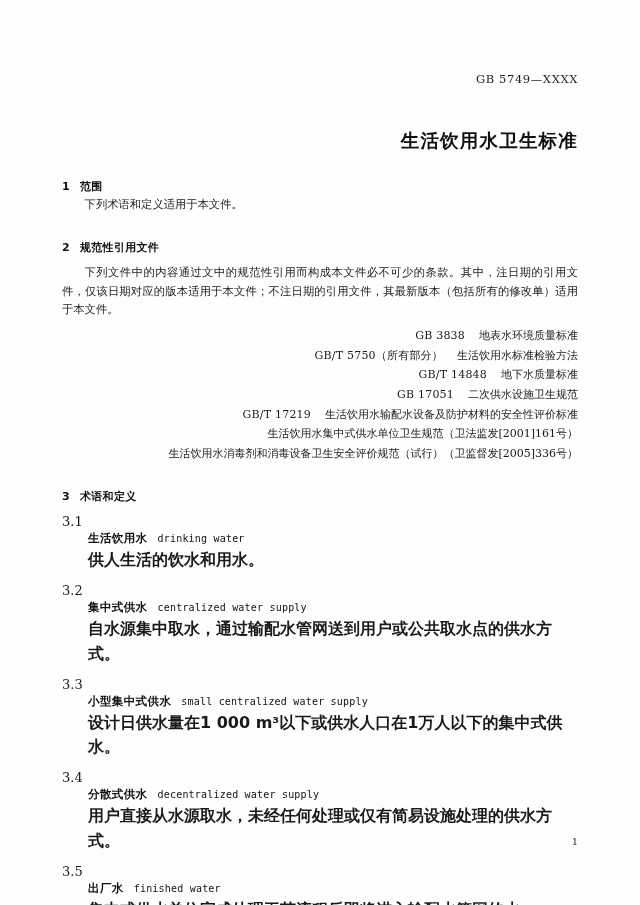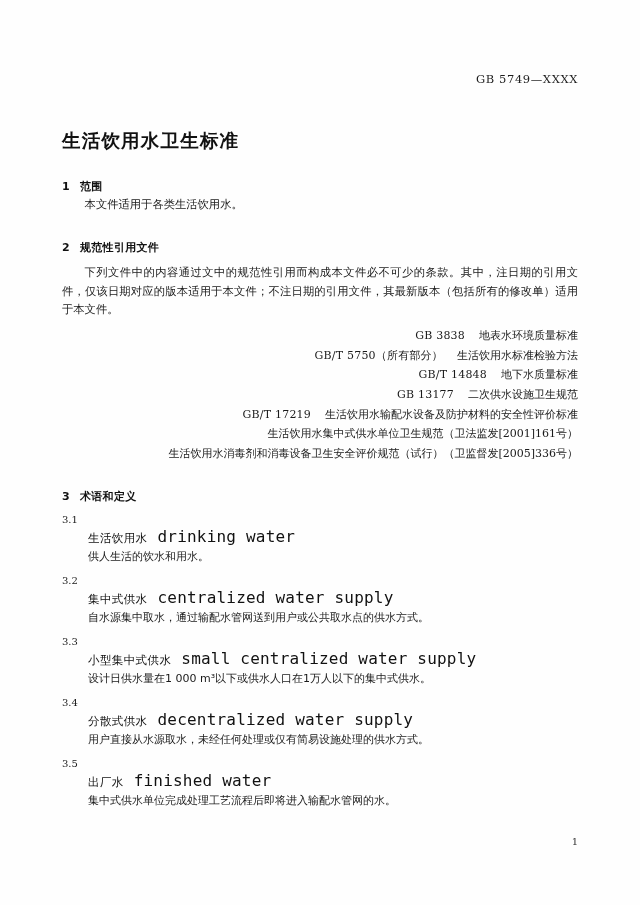--- a/index.html
+++ b/index.html
@@ -24,21 +24,21 @@
   }
   .std-number {
     text-align: right;
     font-size: 11.5px;
     letter-spacing: 0.6px;
     color: #1c1c1c;
     padding-top: 72px;
     font-family: "DejaVu Serif", "Liberation Serif", serif;
   }
   .doc-title {
-    text-align: left;
+    text-align: right;
     font-size: 18.5px;
     font-weight: bold;
     letter-spacing: 1.2px;
     margin-top: 42px;
     color: #111;
     font-family: Liberation Sans, sans-serif;
   }
   .section {
     margin-top: 26px;
   }
@@ -78,48 +78,49 @@
   .reflist .ref .code {
     display: inline-block;
     min-width: 0;
     letter-spacing: 0.2px;
   }
   .reflist .ref .gap {
     display: inline-block;
     width: 14px;
   }
   .term-num {
-    font-size: 10px;
+    font-size: 13px;
     margin-top: 10px;
     color: #1a1a1a;
     font-family: "DejaVu Serif", "Liberation Serif", serif;
   }
   .term-line {
     font-size: 11.5px;
     margin-top: 2px;
     padding-left: 26px;
     color: #111;
   }
   .term-line .cn {
-    font-weight: normal;
+    font-weight: bold;
     letter-spacing: 0.4px;
   }
   .term-line .en {
     font-family: "DejaVu Sans Mono", "Liberation Mono", monospace;
-    font-size: 16px;
+    font-size: 10px;
     letter-spacing: 0.2px;
     margin-left: 10px;
     font-weight: normal;
   }
   .term-def {
-    font-size: 11px;
+    font-size: 16px;
     line-height: 1.55;
     margin-top: 2px;
     padding-left: 26px;
     color: #1a1a1a;
+    font-weight: bold;
   }
   .page-number {
     position: absolute;
     right: 62px;
     bottom: 58px;
     font-size: 10px;
     color: #333;
     font-family: "DejaVu Serif", "Liberation Serif", serif;
   }
 </style>
@@ -129,33 +130,33 @@
 <div class="page">
 
   <div class="std-number">GB 5749—XXXX</div>
 
   <div class="doc-title">生活饮用水卫生标准</div>
 
   <div class="section">
     <div class="section-head">
       <span class="num">1</span><span>范围</span>
     </div>
-    <div class="para tight">本文件适用于各类生活饮用水。</div>
+    <div class="para tight">下列术语和定义适用于本文件。</div>
   </div>
 
   <div class="section">
     <div class="section-head">
       <span class="num">2</span><span>规范性引用文件</span>
     </div>
     <div class="para">下列文件中的内容通过文中的规范性引用而构成本文件必不可少的条款。其中，注日期的引用文件，仅该日期对应的版本适用于本文件；不注日期的引用文件，其最新版本（包括所有的修改单）适用于本文件。</div>
     <div class="reflist">
       <div class="ref"><span class="code">GB 3838</span><span class="gap"></span><span>地表水环境质量标准</span></div>
       <div class="ref"><span class="code">GB/T 5750（所有部分）</span><span class="gap"></span><span>生活饮用水标准检验方法</span></div>
       <div class="ref"><span class="code">GB/T 14848</span><span class="gap"></span><span>地下水质量标准</span></div>
-      <div class="ref"><span class="code">GB 13177</span><span class="gap"></span><span>二次供水设施卫生规范</span></div>
+      <div class="ref"><span class="code">GB 17051</span><span class="gap"></span><span>二次供水设施卫生规范</span></div>
       <div class="ref"><span class="code">GB/T 17219</span><span class="gap"></span><span>生活饮用水输配水设备及防护材料的安全性评价标准</span></div>
       <div class="ref"><span>生活饮用水集中式供水单位卫生规范（卫法监发[2001]161号）</span></div>
       <div class="ref"><span>生活饮用水消毒剂和消毒设备卫生安全评价规范（试行）（卫监督发[2005]336号）</span></div>
     </div>
   </div>
 
   <div class="section">
     <div class="section-head">
       <span class="num">3</span><span>术语和定义</span>
     </div>

